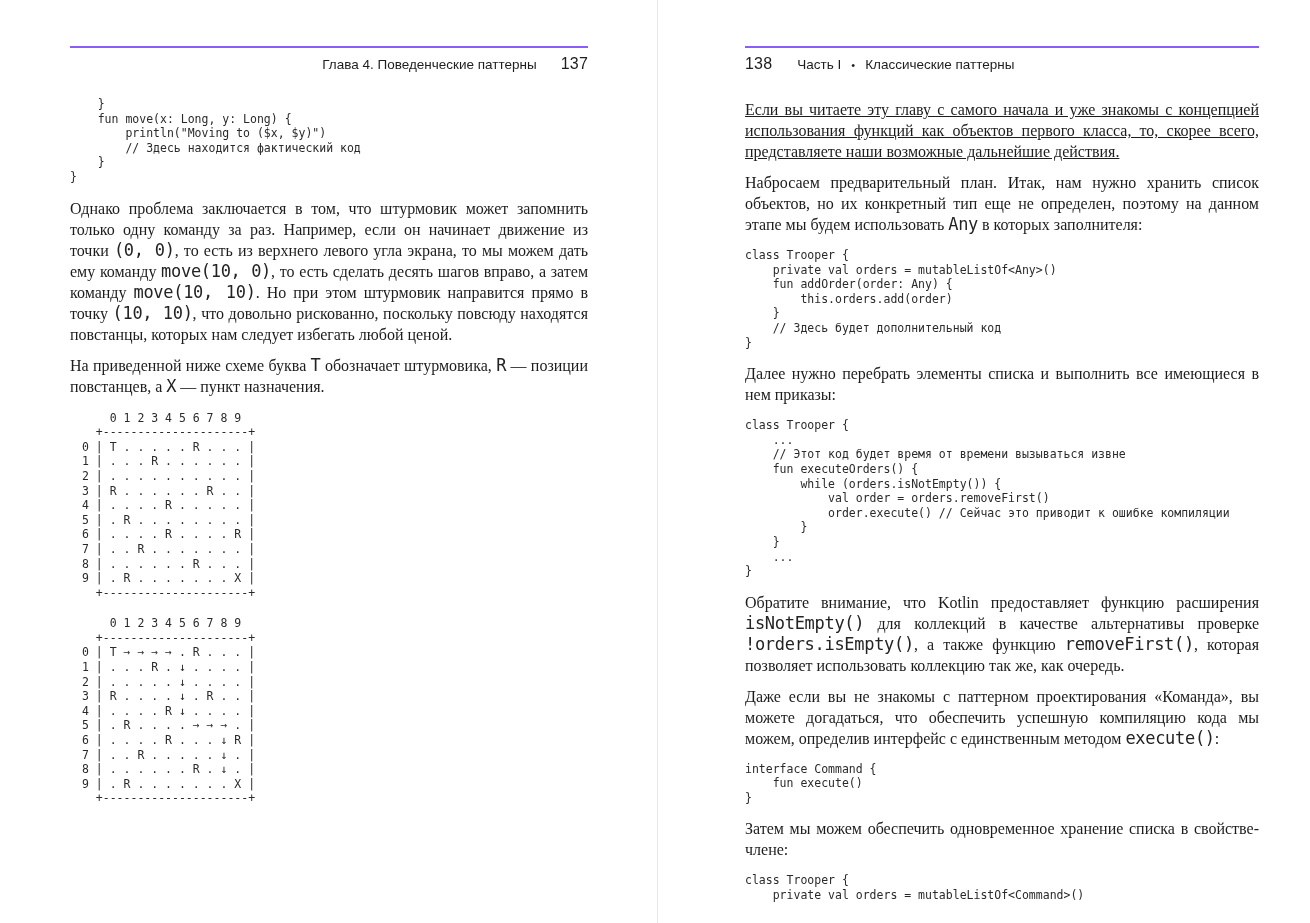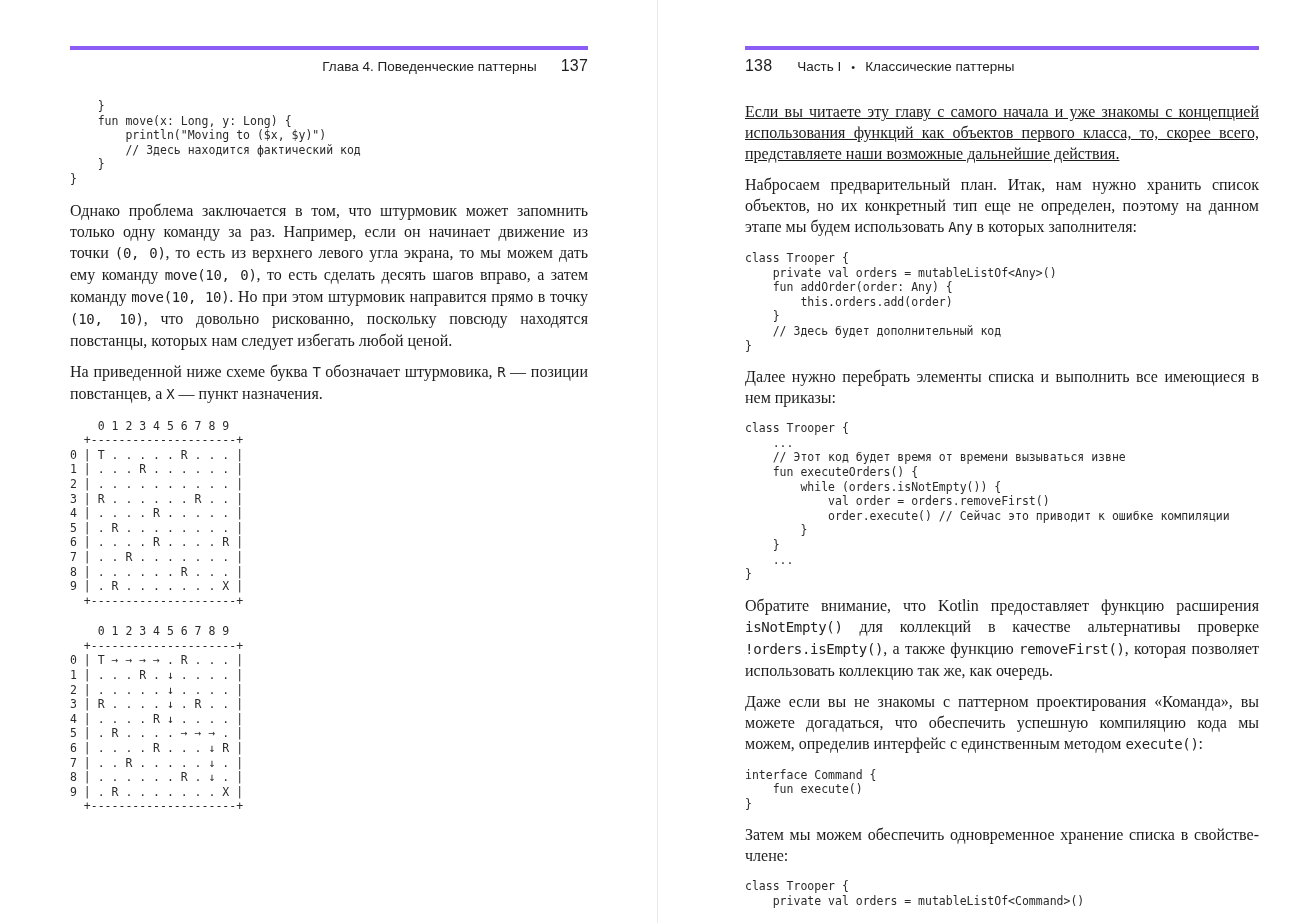--- a/index.html
+++ b/index.html
@@ -23,21 +23,21 @@
   .gutter {
     width: 1px;
     height: 100%;
     background: #e9e9e9;
   }
   .page-inner { padding-top: 46px; }
   .page-left  .page-inner { margin-left: 70px; width: 518px; }
   .page-right .page-inner { margin-left: 87px; width: 514px; }
 
   .page-header {
-    border-top: 4px solid #8b5cf6;
+    border-top: 2px solid #8b5cf6;
     padding-top: 7px;
     font-family: "Liberation Sans", sans-serif;
     font-size: 13.5px;
     color: #1e1e1e;
     display: flex;
     align-items: baseline;
     white-space: nowrap;
   }
   .page-header.align-right { justify-content: flex-end; }
   .pagenum { font-weight: normal; font-size: 16px; letter-spacing: 0.2px; text-align: center; }
@@ -48,34 +48,34 @@
   .content p.para {
     font-family: "Liberation Serif", serif;
     font-size: 16px;
     line-height: 21px;
     color: #1c1c1c;
     text-align: justify;
     margin: 10px 0;
   }
   .content span.icode {
     font-family: "DejaVu Sans Mono", monospace;
-    font-size: 14px;
+    font-size: 17px;
     letter-spacing: -0.3px;
     color: #232323;
     white-space: nowrap;
   }
   .content pre.code, .content pre.diagram {
     font-family: "DejaVu Sans Mono", monospace;
     font-size: 11.5px;
     line-height: 14.6px;
     color: #2a2a2a;
     margin: 13px 0;
     white-space: pre;
   }
-  .content pre.diagram { margin: 14px 0 16px 0; }
+  .content pre.diagram { margin: 14px 0 16px 12px; }
   .page-left  .content > :first-child { margin-top: 24px; }
   .page-right .content > :first-child { margin-top: 26px; text-decoration: underline; }
 </style>
 </head>
 <body>
 
 <div class="spread">
   <div class="page page-left">
     <div class="page-inner">
       <div class="page-header align-right">

